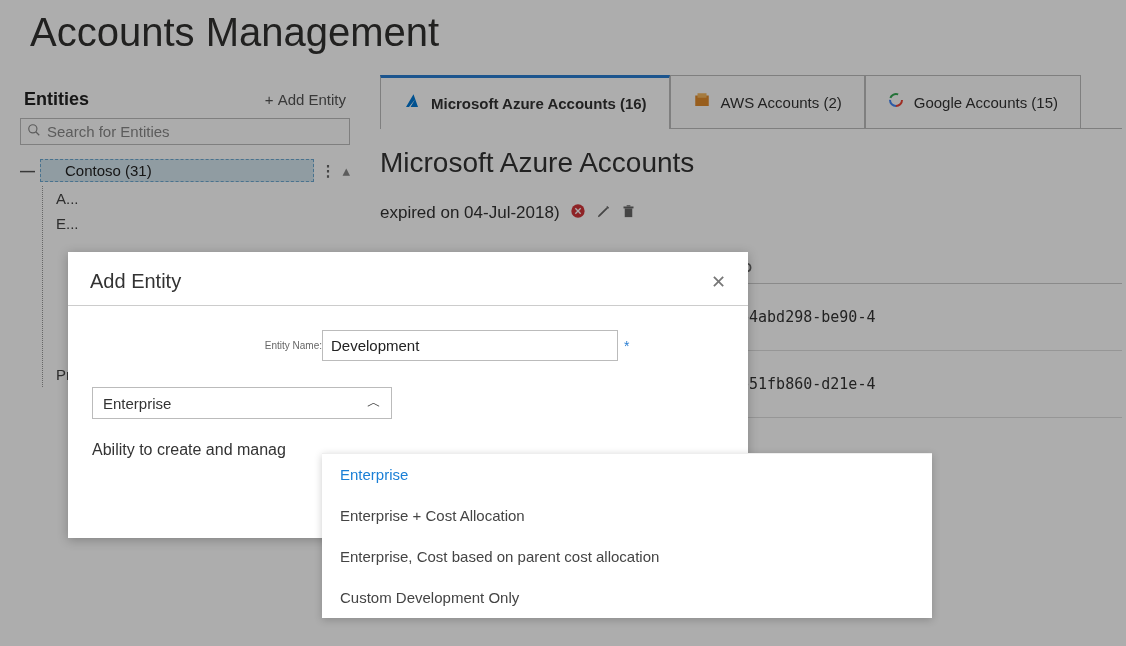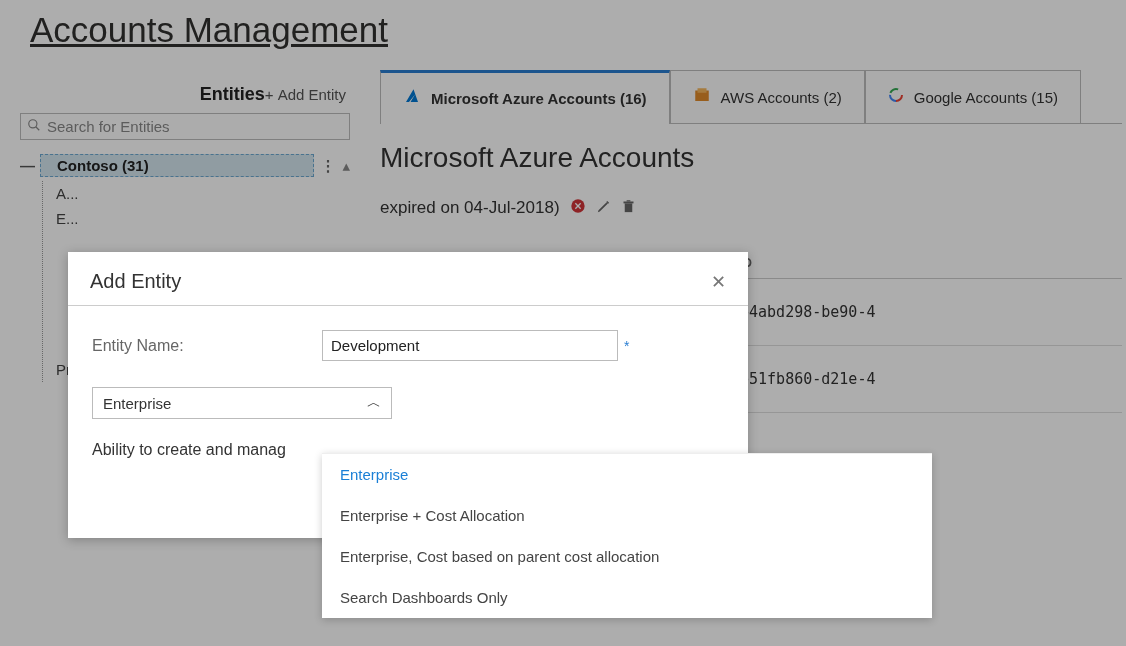--- a/index.html
+++ b/index.html
@@ -8,43 +8,42 @@
     font-size: 14px;
     color: #333;
     background: #fff;
     width: 1126px;
     height: 646px;
     overflow: hidden;
     position: relative;
   }
 
   .page-title {
-    font-size: 35px;
+    font-size: 40px;
     font-weight: 300;
     color: #323130;
     padding: 10px 30px 20px 30px;
-    text-decoration: underline;
   }
 
   .layout {
     display: flex;
     width: 100%;
     height: calc(100% - 100px);
     padding: 0 0 0 10px;
   }
 
   
   .sidebar {
     width: 350px;
     padding: 10px 10px;
     border-right: none;
   }
   .sidebar-header {
     display: flex;
-    justify-content: flex-end;
+    justify-content: space-between;
     align-items: center;
     padding: 4px 4px 8px 4px;
   }
   .sidebar-title { font-size: 18px; font-weight: 600; color: #222; }
   .add-entity-link {
     color: #555;
     font-size: 15px;
     display: flex;
     align-items: center;
     gap: 4px;
@@ -80,22 +79,22 @@
     align-items: center;
     gap: 6px;
     padding: 4px 0;
     font-size: 15px;
     color: #444;
   }
   .toggle { width: 14px; text-align: center; font-weight: bold; color: #555; }
   .root-node {
     border: 1px dashed #6ca9d1;
     background: #d4e6ef;
-    padding: 2px 16px;
-    font-weight: 700;
+    padding: 2px 24px;
+    font-weight: 400;
     color: #222;
     flex: 1;
   }
   .dots { color: #666; cursor: pointer; font-weight: bold; letter-spacing: 1px; }
   .tree-child {
     padding-left: 36px;
     position: relative;
   }
   .tree-child::before {
     content: "";
@@ -210,21 +209,21 @@
     display: flex;
     justify-content: space-between;
     align-items: center;
     padding: 18px 22px 12px 22px;
     border-bottom: 1px solid #ccc;
   }
   .modal-header h3 { font-size: 20px; font-weight: 400; color: #333; }
   .close-btn { color: #777; font-size: 18px; cursor: pointer; }
   .modal-body { padding: 24px 24px 20px 24px; }
   .form-row { display: flex; align-items: center; margin-bottom: 26px; }
-  .form-label { width: 230px; color: #666; font-size: 16px; font-weight: 300; }
+  .form-label { width: 230px; color: #666; font-size: 10px; font-weight: 300; text-align: right; }
   .text-input {
     width: 296px;
     border: 1px solid #bbb;
     padding: 6px 8px;
     font-size: 15px;
     font-family: inherit;
     color: #222;
   }
   .req-star { color: #2a7ed2; margin-left: 6px; font-size: 14px; }
   .select-box {
@@ -433,14 +432,14 @@
     </div>
     <div class="desc-text">Ability to create and manag</div>
     <button class="save-btn">Save</button>
   </div>
 </div>
 
 <div class="dropdown-list">
   <div class="opt selected">Enterprise</div>
   <div class="opt">Enterprise + Cost Allocation</div>
   <div class="opt">Enterprise, Cost based on parent cost allocation</div>
-  <div class="opt">Search Dashboards Only</div>
+  <div class="opt">Custom Development Only</div>
 </div>
 
 </body></html>

